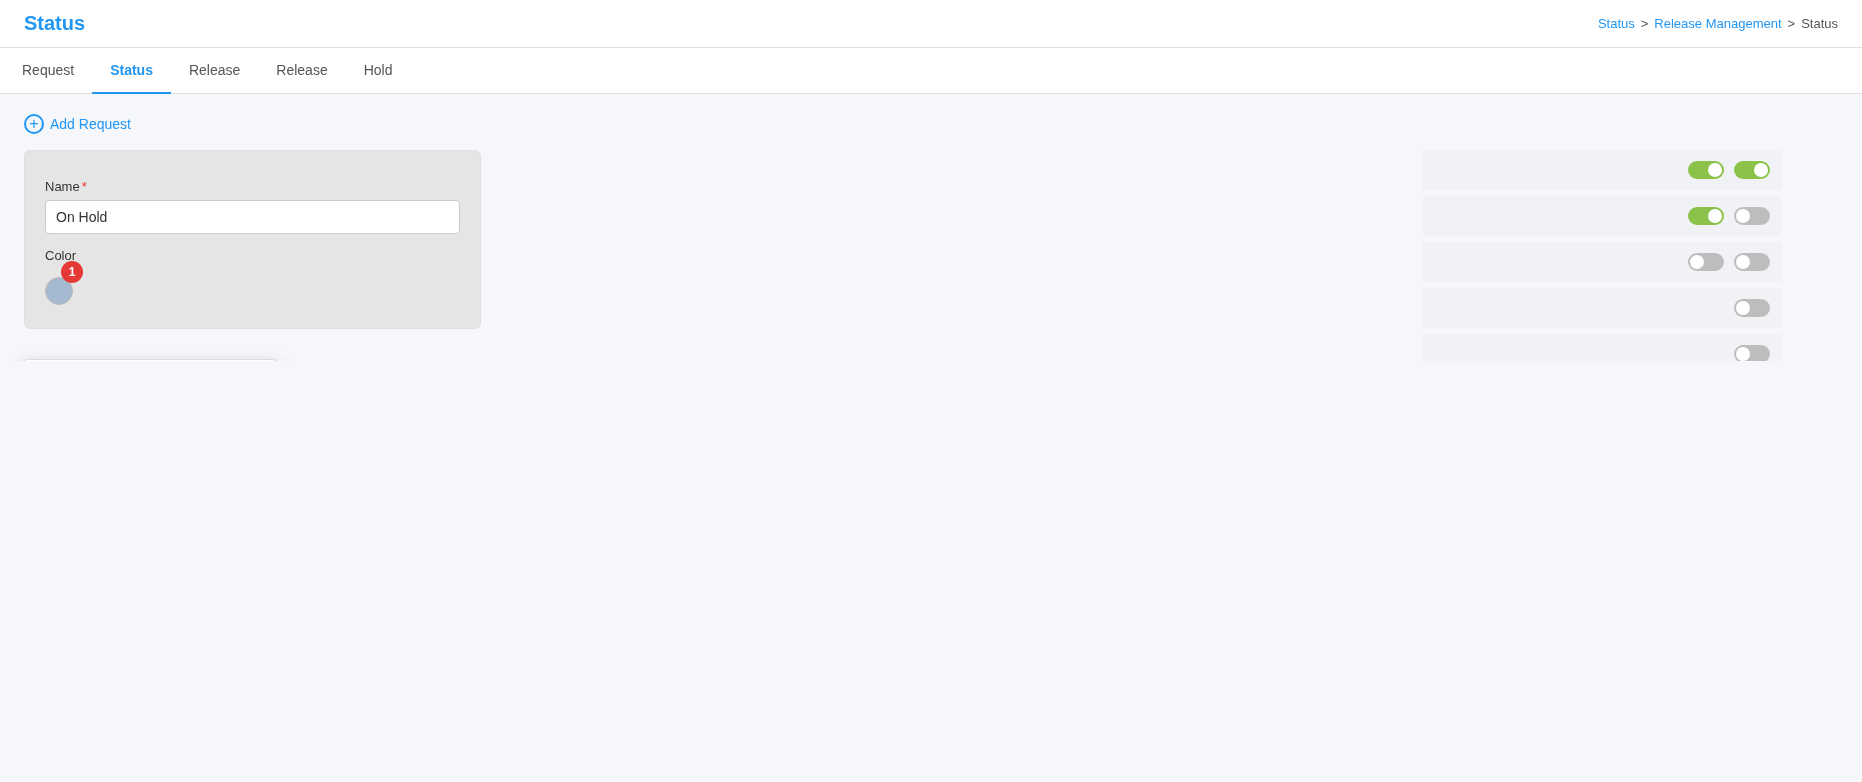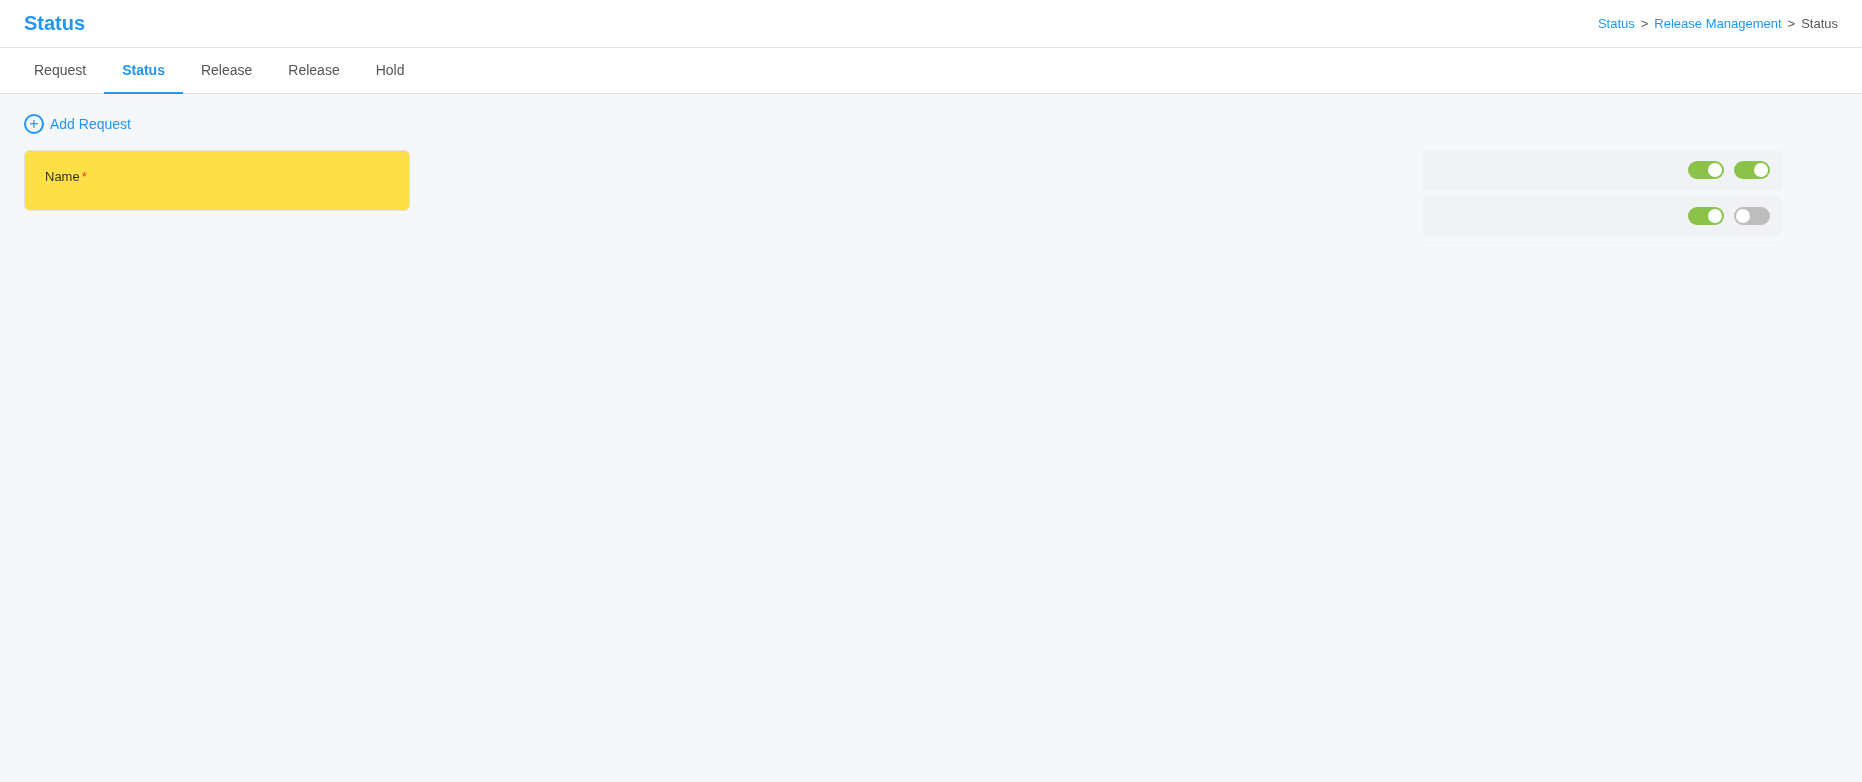--- a/index.html
+++ b/index.html
@@ -26,21 +26,21 @@
       font-size: 13px;
       color: #555;
     }
     .breadcrumb a { color: #2196f3; text-decoration: none; }
 
     
     .tabs {
       background: #fff;
       border-bottom: 1px solid #e0e0e0;
       display: flex;
-      padding: 0 16px;
+      padding: 0 4px;
     }
     .tab {
       padding: 14px 18px;
       cursor: pointer;
       font-size: 14px;
       color: #555;
       border-bottom: 2px solid transparent;
       margin-bottom: -1px;
     }
     .tab.active {
@@ -74,25 +74,25 @@
       display: flex;
       align-items: center;
       justify-content: center;
       font-size: 16px;
       line-height: 1;
       color: #2196f3;
     }
 
     
     .form-panel {
-      background: #fde047;
+      background: #e5e5e5;
       border: 1px solid #e0e0e0;
       border-radius: 6px;
-      padding: 18px 20px 20px;
-      width: 386px;
+      padding: 28px 20px 20px;
+      width: 457px;
       position: relative;
       z-index: 1;
       margin-bottom: 12px;
     }
     .form-label {
       font-size: 13px;
       font-weight: 500;
       color: #333;
       margin-bottom: 6px;
       display: flex;
@@ -381,21 +381,31 @@
   <button class="add-status-btn">
     <span class="plus-icon">+</span>
     <span>Add Request</span>
   </button>
 
   <div class="form-panel">
     <div class="form-label">
       <span>Name</span>
       <span class="required">*</span>
     </div>
-
+    <input class="form-input" type="text" value="On Hold" style="">
+
+    <div class="color-section">
+      <div class="form-label">
+        <span>Color</span>
+      </div>
+      <div style="position:relative; display:inline-block;">
+        <div class="color-circle" style="background:#a5bad0;"></div>
+        <span class="step-badge badge-1">1</span>
+      </div>
+    </div>
   </div>
 
   <div class="color-picker">
 
     <div class="color-gradient">
       <div class="color-gradient-overlay"></div>
       <div class="picker-dot"></div>
       <span class="step-badge-2">2</span>
     </div>
 

